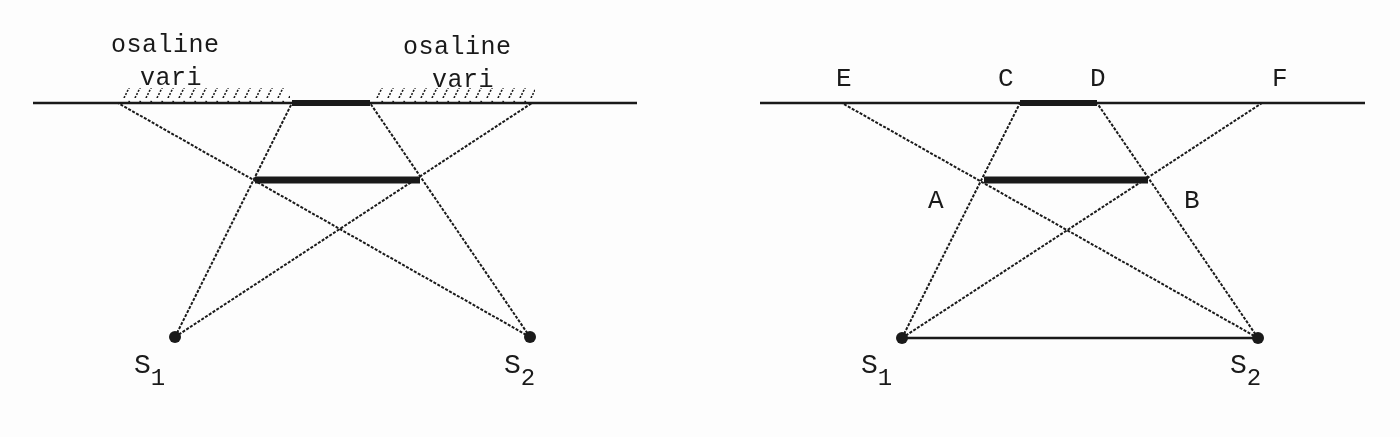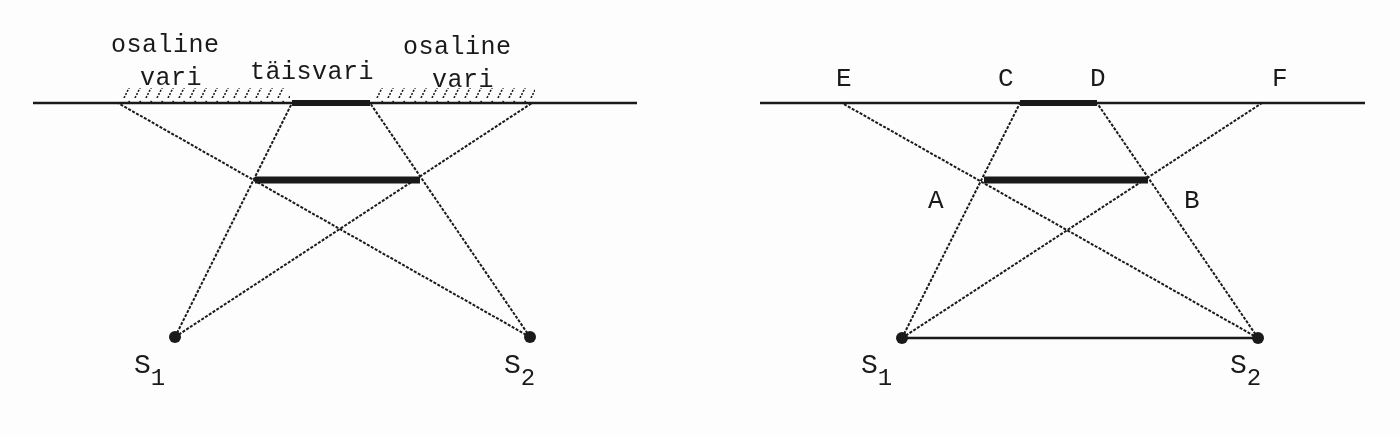--- a/index.html
+++ b/index.html
@@ -38,21 +38,20 @@
       <line x1="175" y1="337" x2="532" y2="103"></line>
       <line x1="530" y1="337" x2="118" y2="103"></line>
       <line x1="530" y1="337" x2="370" y2="103"></line>
     </g>
 
     <circle cx="175" cy="337" r="6" fill="#1a1a1a"></circle>
     <circle cx="530" cy="337" r="6" fill="#1a1a1a"></circle>
   </svg>
   <span class="lbl" style="left:111px;top:33px;">osaline</span>
   <span class="lbl" style="left:140px;top:66px;">vari</span>
-  <span class="lbl" style="left:250px;top:60px;">täisvari</span>
   <span class="lbl" style="left:403px;top:35px;">osaline</span>
   <span class="lbl" style="left:432px;top:68px;">vari</span>
   <span class="src" style="left:134px;top:352px;"><span>S</span><sub>1</sub></span>
   <span class="src" style="left:504px;top:352px;"><span>S</span><sub>2</sub></span>
 </div>
 
 <div class="panel" id="right-panel">
   <svg width="700" height="437">
     <line x1="60" y1="103" x2="665" y2="103" stroke="#1a1a1a" stroke-width="2.5"></line>
     <line x1="320" y1="103" x2="397" y2="103" stroke="#1a1a1a" stroke-width="6"></line>

